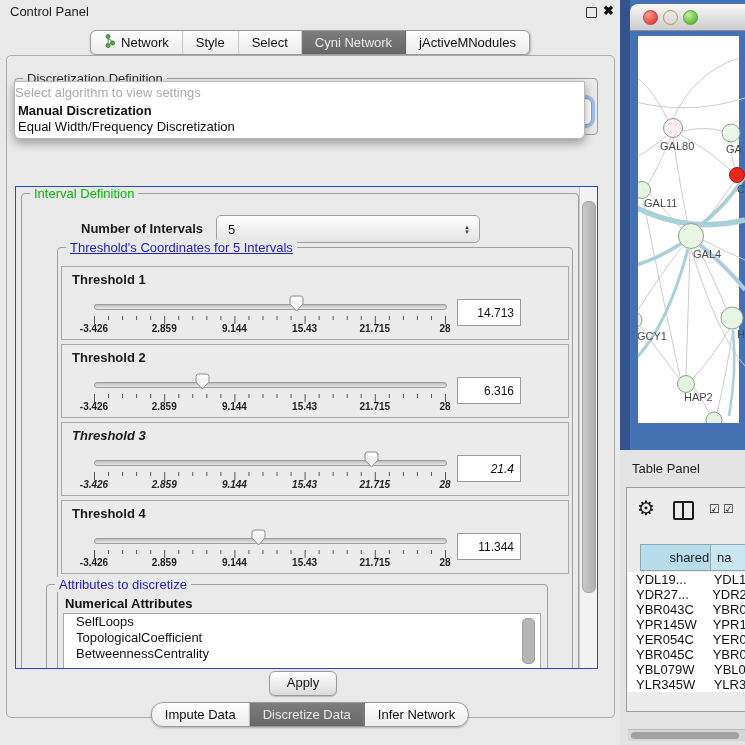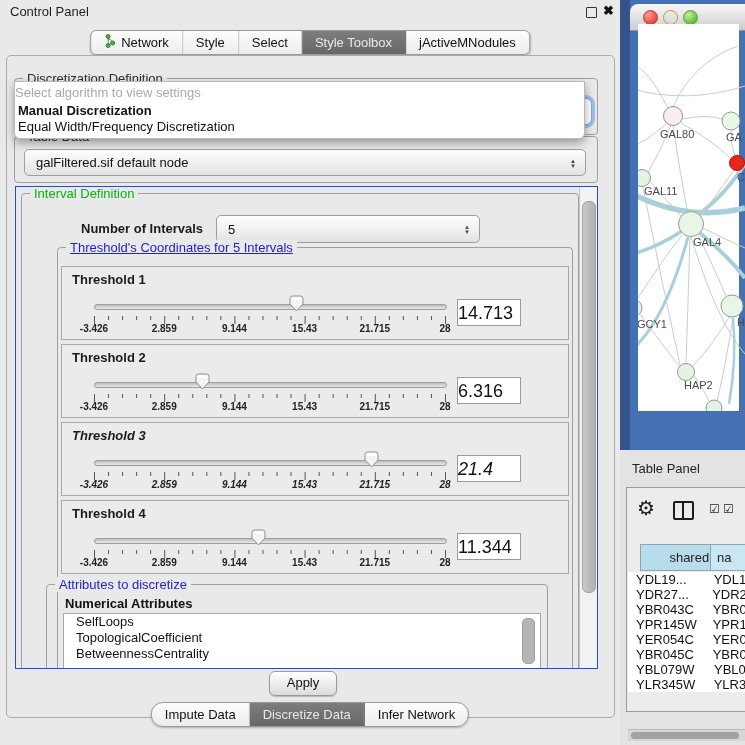--- a/index.html
+++ b/index.html
@@ -50,37 +50,37 @@
   .list-thumb{position:absolute;border-radius:5px;background:#b5b5b5;border:1px solid #a0a0a0;}
   
   .thr{position:absolute;left:45px;width:506px;height:72px;border:1px solid #a8a8a8;background:#EBEBEB;}
   .thr .tl{position:absolute;left:10px;top:5px;font-size:13px;font-weight:bold;color:#1b1b1b;}
   .thr .track{position:absolute;left:32px;top:37px;width:351px;height:4px;border-radius:3px;
        background:linear-gradient(#bdbdbd,#e9e9e9);border:1px solid #9d9d9d;}
   .thr .ticks{position:absolute;left:32px;top:45px;}
   .thr .tklbl{position:absolute;top:56px;width:60px;text-align:center;font-size:10px;font-weight:bold;color:#222;}
   .thr .handle{position:absolute;top:28px;}
   .thr .vbox{position:absolute;left:395px;top:32px;width:64px;height:27px;background:#fff;border:1px solid #9a9a9a;
-       font-size:18px;color:#111;line-height:27px;padding-right:6px;box-sizing:border-box;}
+       font-size:12px;color:#111;text-align:right;line-height:27px;padding-right:6px;box-sizing:border-box;}
   
   #attr-list{position:absolute;background:#fff;border:1px solid #a8a8a8;overflow:hidden;}
   #attr-list .li{font-size:13px;color:#111;padding-left:12px;line-height:16px;white-space:nowrap;}
   #num-attr-label{position:absolute;font-size:13px;font-weight:bold;color:#111;}
   
   #apply-btn{position:absolute;left:269px;top:671px;width:66px;height:23px;border:1px solid #9a9a9a;border-radius:6px;
        background:linear-gradient(#ffffff,#dcdcdc);font-size:13px;color:#111;text-align:center;line-height:22px;
        box-shadow:0 1px 1px rgba(0,0,0,.2);z-index:6;}
   
   #right-panel{position:absolute;left:620px;top:0;width:125px;height:745px;background:#E3E3E3;}
   #net-bg{position:absolute;left:0;top:0;width:125px;height:450px;background:#4471B3;}
   #net-strip{position:absolute;left:0;top:0;width:10px;height:450px;background:#33538A;}
   #net-titlebar{position:absolute;left:10px;top:4px;width:115px;height:26px;border-radius:8px 0 0 0;
        background:linear-gradient(#f8f8f8,#cccccc);border-bottom:1px solid #909090;}
   .light{position:absolute;top:6px;width:13px;height:13px;border-radius:50%;}
-  #net-canvas{position:absolute;left:18px;top:24px;width:101px;height:387px;background:#fff;text-decoration:underline;}
+  #net-canvas{position:absolute;left:18px;top:36px;width:101px;height:387px;background:#fff;text-decoration:underline;}
   #table-panel{position:absolute;left:0;top:450px;width:125px;height:295px;background:#E3E3E3;}
   #tp-title{position:absolute;left:12px;top:11px;font-size:13px;color:#222;}
   #tp-inner{position:absolute;left:6px;top:37px;width:119px;height:225px;background:#ECECEC;
        border:1px solid #9b9b9b;border-right:none;box-sizing:border-box;}
   .gear-ic{position:absolute;left:10px;top:8px;font-size:20px;color:#1c1c1c;}
   .split-ic{position:absolute;left:46px;top:13px;width:17px;height:15px;border:2px solid #1c1c1c;border-radius:2px;}
   .split-ic:before{content:"";position:absolute;left:7px;top:0;width:2px;height:15px;background:#1c1c1c;}
   .chk-ic{position:absolute;top:14px;font-size:12px;color:#1c1c1c;}
   #tp-table{position:absolute;left:1px;top:56px;width:118px;}
   .hcell{position:absolute;top:0;height:27px;border:1px solid #8fa6b0;box-sizing:border-box;
@@ -113,21 +113,21 @@
           </svg></span>
         <span>Network</span>
       </div>
       <div class="tab">
         <span>Style</span>
       </div>
       <div class="tab">
         <span>Select</span>
       </div>
       <div class="tab sel">
-        <span>Style Toolbox</span>
+        <span>Cyni Network</span>
       </div>
       <div class="tab">
         <span>jActiveMNodules</span>
       </div>
     </div>
 
   <div id="content-box"></div>
 
   <div class="group" style="left:14px;top:78px;width:582px;height:55px;">
     <span class="gtitle t-black">Discretization Definition</span>
@@ -139,30 +139,20 @@
         <span>▾</span>
       </span>
   </div>
 
   <div id="algo-popup">
     <div class="ph">Select algorithm to view settings</div>
   <div class="opt sel" style="top: 21px;">Manual Discretization</div>
       <div class="opt" style="top: 37px;">Equal Width/Frequency Discretization</div>
     </div>
 
-  <div class="group" style="left:14px;top:136px;width:582px;height:45px;">
-    <span class="gtitle t-black">Table Data</span>
-    <div class="combo" style="left:9px;top:12px;width:560px;height:25px;">
-      <span class="cv">galFiltered.sif default node</span>
-      <span class="stepper">
-          <span>▴</span>
-          <span>▾</span>
-        </span>
-    </div>
-  </div>
 
   <div id="scroll-area">
 
     <div class="group" style="left:5px;top:6px;width:556px;height:572px;background:#E9E9E9;">
       <span class="gtitle t-green">Interval Definition</span>
     </div>
     <span class="abs" style="left:65px;top:34px;font-size:13px;font-weight:bold;color:#1b1b1b;">Number of Intervals</span>
     <div class="combo" style="left:200px;top:28px;width:262px;height:26px;">
       <span class="cv">5</span>
       <span class="stepper">

